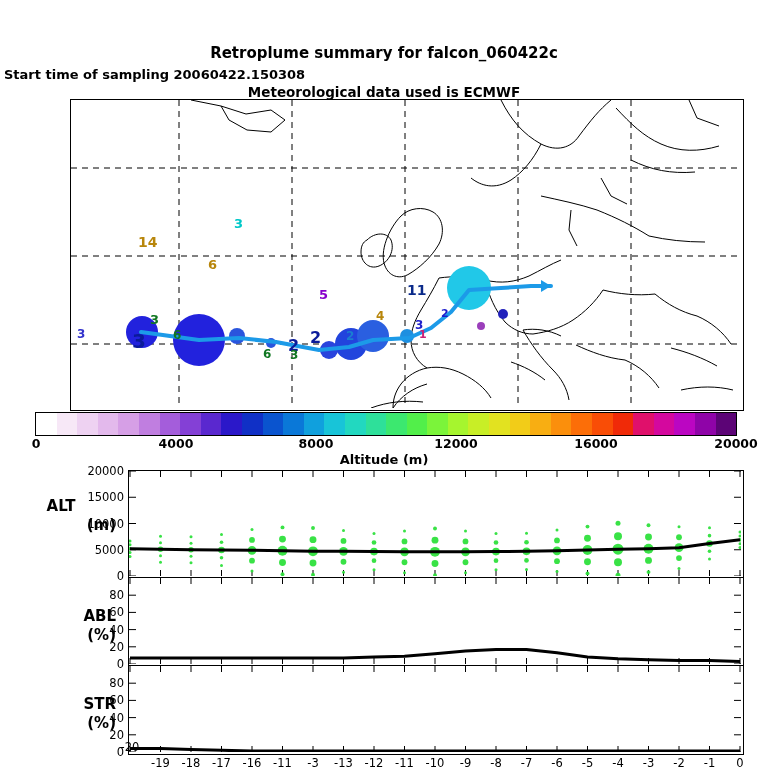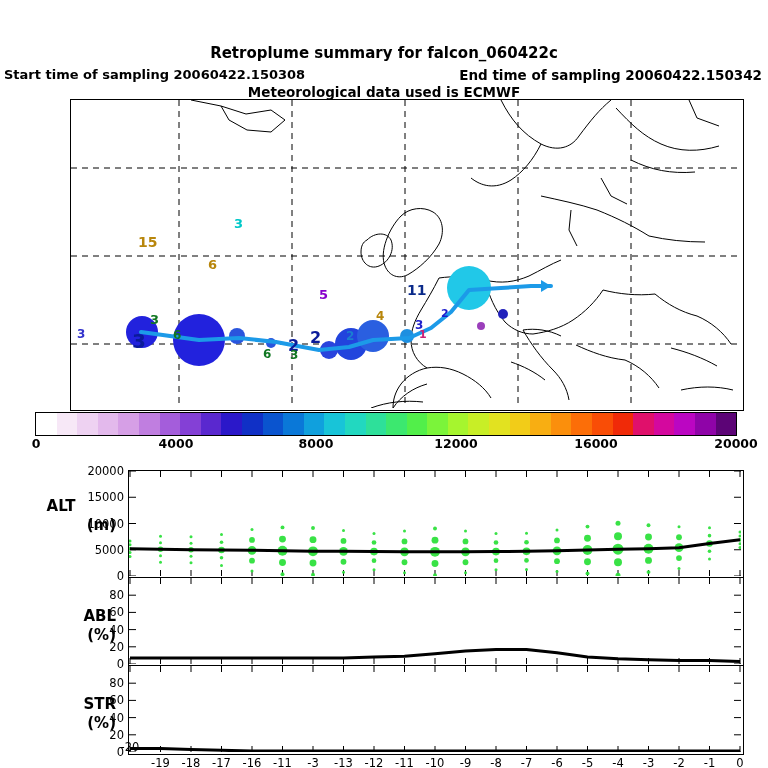--- a/index.html
+++ b/index.html
@@ -39,21 +39,20 @@
   .xtick{position:absolute;font-size:11.5px;transform:translateX(-50%);}
   .xlab{position:absolute;top:745px;left:0;width:768px;text-align:center;font-size:14px;font-weight:bold;}
 </style>
 </head>
 <body>
 
 <div class="page">
 
   <div class="title-main">Retroplume summary for falcon_060422c</div>
   <div class="title-start">Start time of sampling 20060422.150308</div>
-  <div class="title-end">End time of sampling 20060422.150342</div>
   <div class="title-met">Meteorological data used is ECMWF</div>
 
   <div class="map-panel">
     <svg class="map-svg" width="670" height="308" viewBox="0 0 670 308">
 
       <g>
         <line class="grid-line" x1="108" y1="0" x2="108" y2="308"></line>
         <line class="grid-line" x1="221" y1="0" x2="221" y2="308"></line>
         <line class="grid-line" x1="334" y1="0" x2="334" y2="308"></line>
         <line class="grid-line" x1="447" y1="0" x2="447" y2="308"></line>
@@ -120,21 +119,21 @@
         <circle cx="336" cy="236" r="7" fill="#1e8fe0"></circle>
         <circle cx="432" cy="214" r="5" fill="#2222bb"></circle>
         <circle cx="410" cy="226" r="4" fill="#9b3fbb"></circle>
       </g>
 
       <polyline class="traj" points="70,232 128,240 168,238 205,242 248,250 278,247 302,240 338,238 360,228 380,212 398,190 430,188 460,186 480,186"></polyline>
       <polygon points="480,186 470,180 470,192" fill="#1c9ae8"></polygon>
     </svg>
 
     <div id="plume-labels">
-        <span class="plume-num" style="position: absolute; left: 67px; top: 134px; color: rgb(184, 134, 11); font-size: 14px;">15</span>
+        <span class="plume-num" style="position: absolute; left: 67px; top: 134px; color: rgb(184, 134, 11); font-size: 14px;">14</span>
         <span class="plume-num" style="position: absolute; left: 163px; top: 115.5px; color: rgb(0, 200, 200); font-size: 13px;">3</span>
         <span class="plume-num" style="position: absolute; left: 137px; top: 156.5px; color: rgb(184, 134, 11); font-size: 13px;">6</span>
         <span class="plume-num" style="position: absolute; left: 248px; top: 186.5px; color: rgb(136, 0, 204); font-size: 13px;">5</span>
         <span class="plume-num" style="position: absolute; left: 336px; top: 182px; color: rgb(10, 42, 138); font-size: 14px;">11</span>
         <span class="plume-num" style="position: absolute; left: 305px; top: 209px; color: rgb(184, 134, 11); font-size: 12px;">4</span>
         <span class="plume-num" style="position: absolute; left: 344px; top: 218px; color: rgb(34, 34, 204); font-size: 12px;">3</span>
         <span class="plume-num" style="position: absolute; left: 370px; top: 206.5px; color: rgb(26, 26, 204); font-size: 11px;">2</span>
         <span class="plume-num" style="position: absolute; left: 348px; top: 227.5px; color: rgb(204, 34, 119); font-size: 11px;">1</span>
         <span class="plume-num" style="position: absolute; left: 79px; top: 211.5px; color: rgb(17, 119, 34); font-size: 13px;">3</span>
         <span class="plume-num" style="position: absolute; left: 61px; top: 229px; color: rgb(10, 26, 154); font-size: 20px;">3</span>
@@ -185,20 +184,21 @@
       <div style="background: rgb(92, 4, 118);"></div>
     </div>
   <div class="cbar-ticks" id="cbar-ticks">
       <span style="left: 36px;">0</span>
       <span style="left: 176px;">4000</span>
       <span style="left: 316px;">8000</span>
       <span style="left: 456px;">12000</span>
       <span style="left: 596px;">16000</span>
       <span style="left: 736px;">20000</span>
     </div>
+  <div class="cbar-label">Altitude (m)</div>
 
   <div class="ylab" style="top:455px;text-align:center;">ALT</div>
   <div class="ylab" style="top:474px;">(m)</div>
   <div class="ytick-col" id="alt-yticks">
       <div class="ytick" style="top: 534px;">0</div>
       <div class="ytick" style="top: 507.75px;">5000</div>
       <div class="ytick" style="top: 481.5px;">10000</div>
       <div class="ytick" style="top: 455.25px;">15000</div>
       <div class="ytick" style="top: 429px;">20000</div>
     </div>

